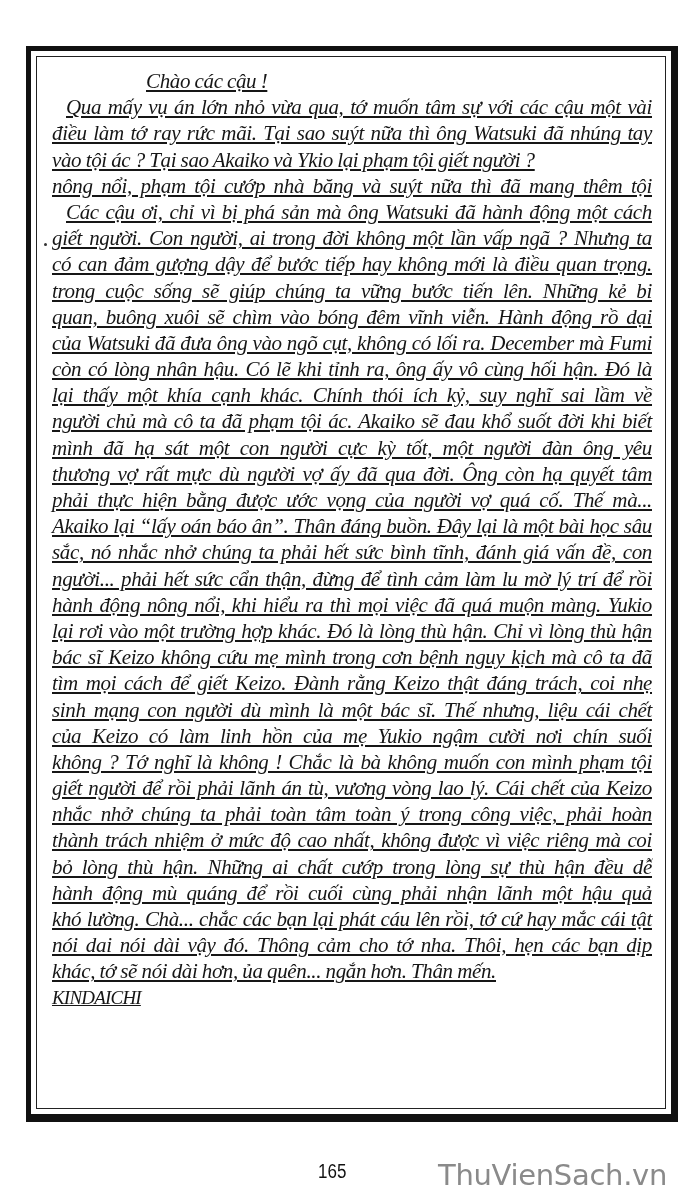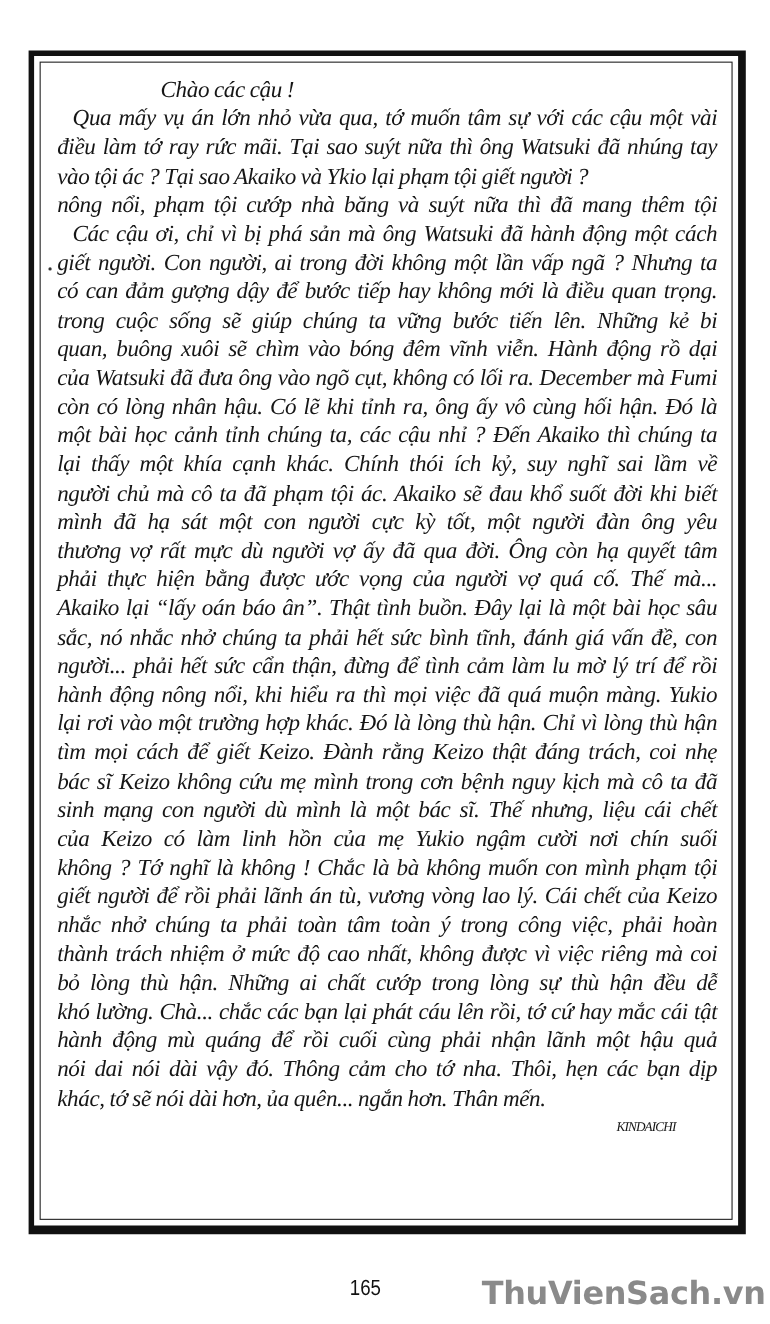--- a/index.html
+++ b/index.html
@@ -17,33 +17,33 @@
   }
   .frame-inner {
     position: absolute; left: 5px; top: 5px; right: 5px; bottom: 5px;
     border: 1.5px solid #222;
   }
   .content {
     position: absolute; left: 52px; top: 68px; width: 600px;
     font-style: italic; font-size: 21px; line-height: 26.2px;
     letter-spacing: -0.35px; word-spacing: -0.5px;
   }
-  .line { white-space: nowrap; display: block; height: 26.2px; }
+  .line { white-space: nowrap; display: block; height: 26.2px; text-decoration: underline; }
   .greeting { padding-left: 94px; }
   .indent { padding-left: 14px; }
   .justify { text-align: justify; text-align-last: justify; white-space: normal; }
-  .signature { text-align: right; padding-right: 38px; font-size: 12px; letter-spacing: -0.8px; }
+  .signature { padding-right: 38px; font-size: 19px; letter-spacing: -0.8px; }
   .margin-dot { position: absolute; left: 44px; top: 243px; width: 3px; height: 3px; background:#333; border-radius:50%; }
   .page-number {
     position: absolute; left: 318px; top: 1160px; font-family: "Liberation Sans", sans-serif;
     font-size: 20px; color: #111; transform: scaleX(0.85); transform-origin: left;
   }
   .watermark {
     position: absolute; left: 438px; top: 1158px; font-family: "DejaVu Sans", sans-serif;
-    font-size: 29px; color: #8a8a8a; letter-spacing: -0.3px; font-weight: bold;
+    font-size: 29px; color: #8a8a8a; letter-spacing: -0.3px; font-weight: normal;
   }
 </style>
 </head>
 <body>
 
 <div class="frame-outer">
   <div class="frame-inner"></div>
 </div>
 <div class="margin-dot"></div>
 
@@ -53,41 +53,40 @@
   <span class="line justify">điều làm tớ ray rức mãi. Tại sao suýt nữa thì ông Watsuki đã nhúng tay</span>
   <span class="line">vào tội ác ? Tại sao Akaiko và Ykio lại phạm tội giết người ?</span>
   <span class="line justify">nông nổi, phạm tội cướp nhà băng và suýt nữa thì đã mang thêm tội</span>
   <span class="line justify indent">Các cậu ơi, chỉ vì bị phá sản mà ông Watsuki đã hành động một cách</span>
   <span class="line justify">giết người. Con người, ai trong đời không một lần vấp ngã ? Nhưng ta</span>
   <span class="line justify">có can đảm gượng dậy để bước tiếp hay không mới là điều quan trọng.</span>
   <span class="line justify">trong cuộc sống sẽ giúp chúng ta vững bước tiến lên. Những kẻ bi</span>
   <span class="line justify">quan, buông xuôi sẽ chìm vào bóng đêm vĩnh viễn. Hành động rồ dại</span>
   <span class="line justify">của Watsuki đã đưa ông vào ngõ cụt, không có lối ra. December mà Fumi</span>
   <span class="line justify">còn có lòng nhân hậu. Có lẽ khi tỉnh ra, ông ấy vô cùng hối hận. Đó là</span>
-  <span class="line justify">một bài học cảnh tỉnh chúng ta, các cậu nhỉ ? Đến Akaiko thì chúng ta</span>
   <span class="line justify">lại thấy một khía cạnh khác. Chính thói ích kỷ, suy nghĩ sai lầm về</span>
   <span class="line justify">người chủ mà cô ta đã phạm tội ác. Akaiko sẽ đau khổ suốt đời khi biết</span>
   <span class="line justify">mình đã hạ sát một con người cực kỳ tốt, một người đàn ông yêu</span>
   <span class="line justify">thương vợ rất mực dù người vợ ấy đã qua đời. Ông còn hạ quyết tâm</span>
   <span class="line justify">phải thực hiện bằng được ước vọng của người vợ quá cố. Thế mà...</span>
-  <span class="line justify">Akaiko lại “lấy oán báo ân”. Thật tình buồn. Đây lại là một bài học sâu</span>
+  <span class="line justify">Akaiko lại “lấy oán báo ân”. Thân đáng buồn. Đây lại là một bài học sâu</span>
   <span class="line justify">sắc, nó nhắc nhở chúng ta phải hết sức bình tĩnh, đánh giá vấn đề, con</span>
   <span class="line justify">người... phải hết sức cẩn thận, đừng để tình cảm làm lu mờ lý trí để rồi</span>
   <span class="line justify">hành động nông nổi, khi hiểu ra thì mọi việc đã quá muộn màng. Yukio</span>
   <span class="line justify">lại rơi vào một trường hợp khác. Đó là lòng thù hận. Chỉ vì lòng thù hận</span>
+  <span class="line justify">bác sĩ Keizo không cứu mẹ mình trong cơn bệnh nguy kịch mà cô ta đã</span>
   <span class="line justify">tìm mọi cách để giết Keizo. Đành rằng Keizo thật đáng trách, coi nhẹ</span>
-  <span class="line justify">bác sĩ Keizo không cứu mẹ mình trong cơn bệnh nguy kịch mà cô ta đã</span>
   <span class="line justify">sinh mạng con người dù mình là một bác sĩ. Thế nhưng, liệu cái chết</span>
   <span class="line justify">của Keizo có làm linh hồn của mẹ Yukio ngậm cười nơi chín suối</span>
   <span class="line justify">không ? Tớ nghĩ là không ! Chắc là bà không muốn con mình phạm tội</span>
   <span class="line justify">giết người để rồi phải lãnh án tù, vương vòng lao lý. Cái chết của Keizo</span>
   <span class="line justify">nhắc nhở chúng ta phải toàn tâm toàn ý trong công việc, phải hoàn</span>
   <span class="line justify">thành trách nhiệm ở mức độ cao nhất, không được vì việc riêng mà coi</span>
   <span class="line justify">bỏ lòng thù hận. Những ai chất cướp trong lòng sự thù hận đều dễ</span>
+  <span class="line justify">hành động mù quáng để rồi cuối cùng phải nhận lãnh một hậu quả</span>
   <span class="line justify">khó lường. Chà... chắc các bạn lại phát cáu lên rồi, tớ cứ hay mắc cái tật</span>
-  <span class="line justify">hành động mù quáng để rồi cuối cùng phải nhận lãnh một hậu quả</span>
   <span class="line justify">nói dai nói dài vậy đó. Thông cảm cho tớ nha. Thôi, hẹn các bạn dịp</span>
   <span class="line">khác, tớ sẽ nói dài hơn, ủa quên... ngắn hơn. Thân mến.</span>
   <span class="line signature">KINDAICHI</span>
 </div>
 
 <div class="page-number">165</div>
 <div class="watermark">ThuVienSach.vn</div>
 
 </body></html>

